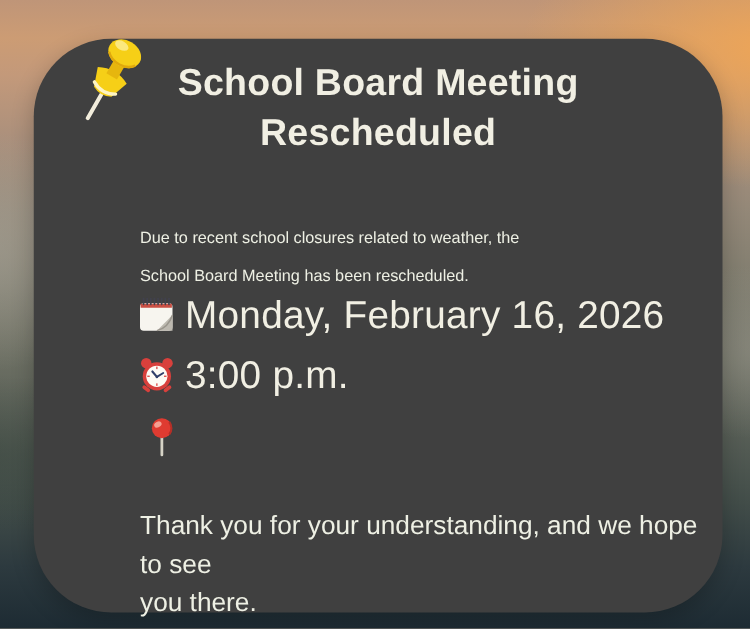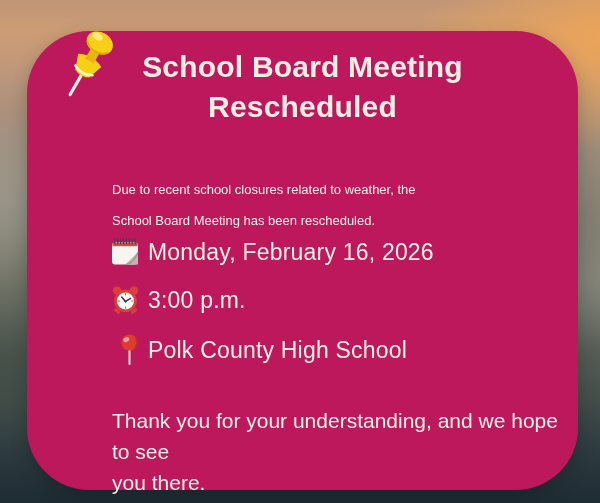--- a/index.html
+++ b/index.html
@@ -19,21 +19,21 @@
       radial-gradient(ellipse 210px 100px at 103% 56%, rgba(163,159,148,0.45), rgba(163,159,148,0) 70%),
       radial-gradient(ellipse 240px 90px at -4% 72%, rgba(52,66,58,0.45), rgba(52,66,58,0) 70%),
       linear-gradient(180deg,
         #bf9578 0%, #cc9c74 6%, #c3997a 12%, #ab907c 22%, #948878 33%,
         #807d6f 45%, #6c6f63 57%, #575e56 69%, #424d49 80%, #2d3a3f 90%, #1d2b33 100%);
   }
   .card {
     position: absolute;
     left: 27px; top: 31px;
     width: 551px; height: 459px;
-    background: #be185d;
+    background: #404040;
     border-radius: 62px;
     box-shadow: 0 6px 18px rgba(0,0,0,0.22);
   }
   .pin-big {
     position: absolute;
     left: 36px; top: -5px;
     width: 50px; height: 82px;
   }
   .title {
     position: absolute;
@@ -52,21 +52,21 @@
     white-space: pre-line;
     margin-top: 32px;
   }
   .detail-row {
     position: absolute;
     left: 83px;
     display: flex;
     align-items: center;
     height: 34px;
     color: #f1efe3;
-    font-size: 23px;
+    font-size: 31px;
     letter-spacing: 0.2px;
   }
   .detail-row .icon-box {
     width: 38px;
     display: flex;
     justify-content: flex-start;
     align-items: center;
     flex: 0 0 38px;
   }
   .row-date     { top: 204px; }
@@ -150,20 +150,19 @@
 
     <div class="detail-row row-location">
       <span class="icon-box">
         <svg viewBox="0 0 21 33" width="21" height="33" aria-hidden="true">
           <rect x="9.4" y="14" width="2.2" height="17" rx="1.1" fill="#d6d3c6"></rect>
           <circle cx="10.5" cy="8.5" r="8" fill="#df3b31"></circle>
           <path d="M16.4 3.6 A8 8 0 0 1 16.4 13.4" stroke="#b52f27" stroke-width="1.8" fill="none"></path>
           <ellipse cx="7.3" cy="5.6" rx="3.1" ry="2.3" fill="#f59f92" transform="rotate(-25 7.3 5.6)"></ellipse>
         </svg>
       </span>
-      <span>Polk County High School</span>
     </div>
 
     <div class="footer">Thank you for your understanding, and we hope to see
 you there.</div>
 
   </div>
 </div>
 
 </body></html>

